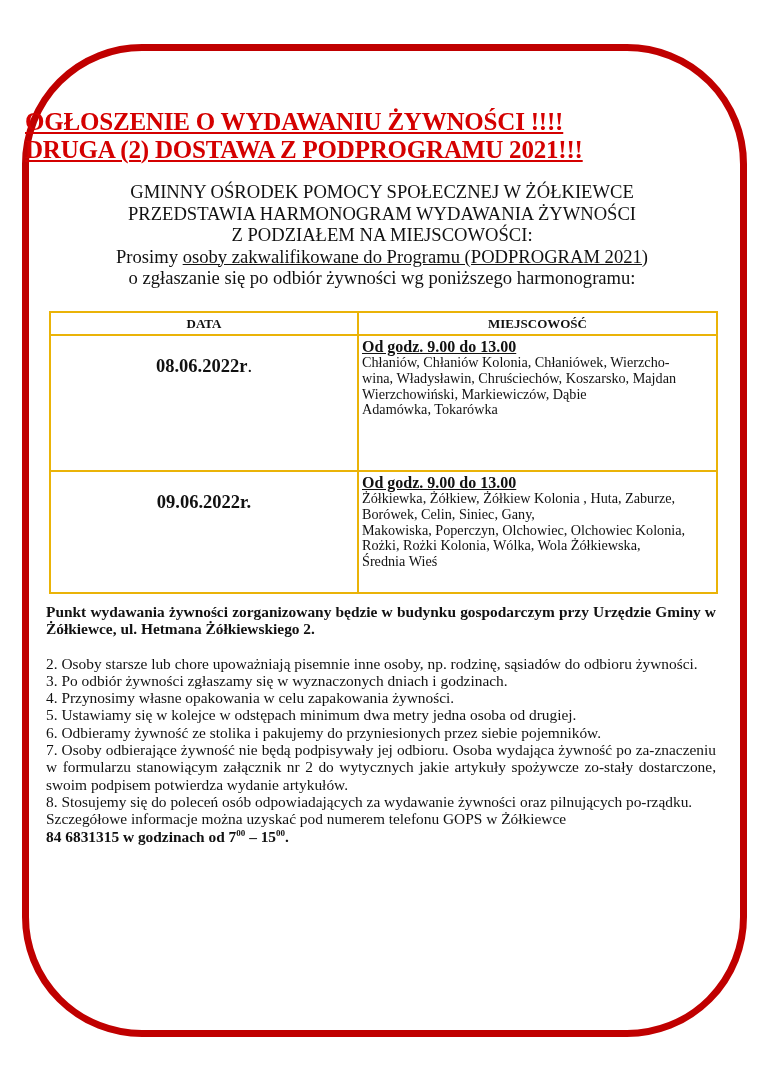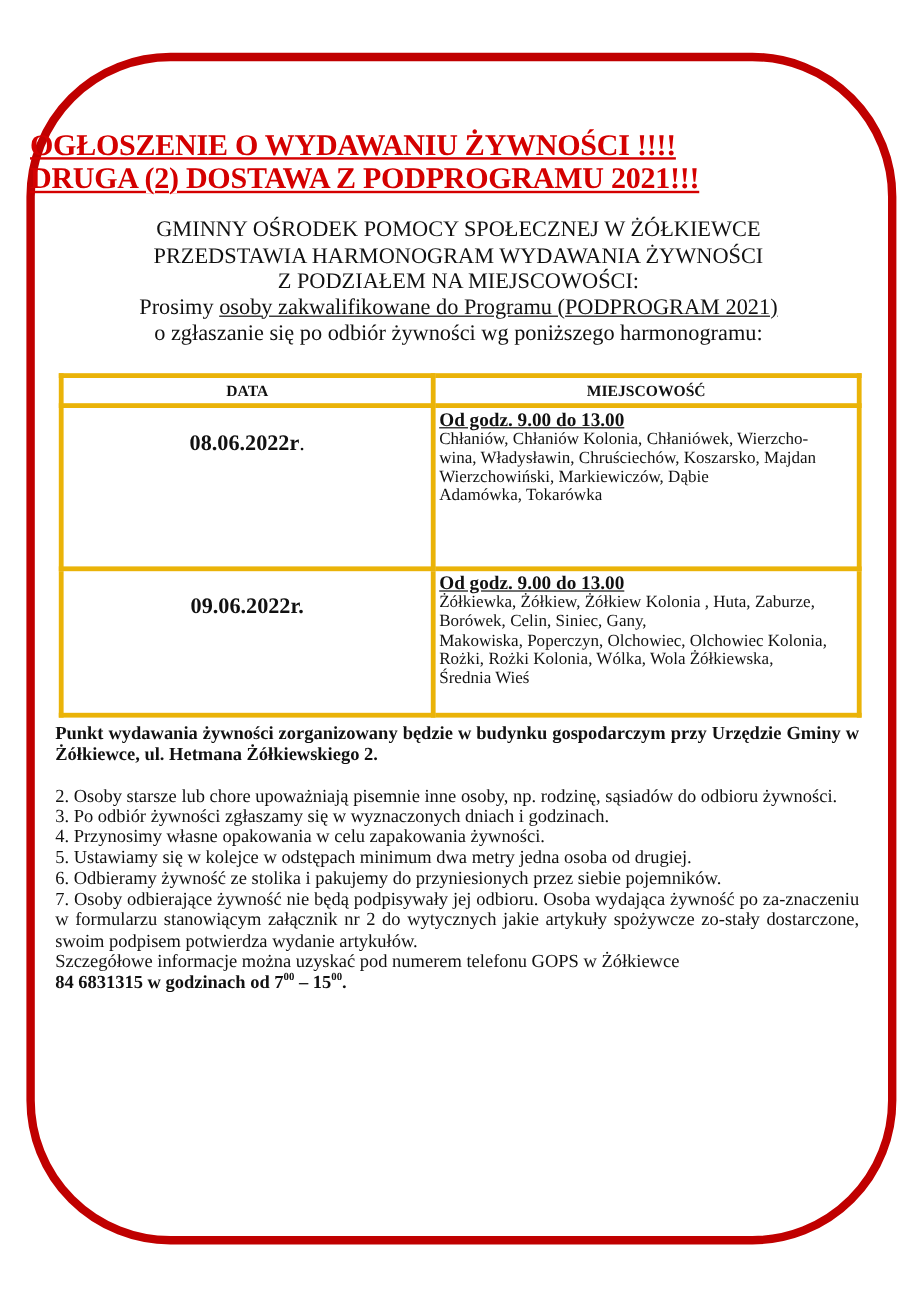--- a/index.html
+++ b/index.html
@@ -9,21 +9,21 @@
            border: 7px solid #c00000; border-radius: 120px; }
   .title { position: absolute; left: 0; width: 764px; top: 108px; text-align: left;
            color: #d40000; font-weight: bold; font-size: 25px; line-height: 27.5px;
            letter-spacing: -0.2px; padding-left: 25px; }
   .title div { text-decoration: underline; text-decoration-thickness: 2px; text-underline-offset: 2px; }
   .subhead { position: absolute; left: 0; width: 764px; top: 181px; text-align: center;
              font-weight: normal; font-size: 18.6px; line-height: 21.5px; }
   .subhead .u { text-decoration: underline; text-align: right; }
   table.sched { position: absolute; left: 49px; top: 311px; width: 669px;
                 border-collapse: collapse; }
-  table.sched td, table.sched th { border: 4px solid #eab308; padding: 0; vertical-align: top; margin-top: 32px; }
+  table.sched td, table.sched th { border: 2px solid #eab308; padding: 0; vertical-align: top; margin-top: 32px; }
   table.sched th { height: 21px; font-size: 13px; font-weight: bold; text-align: center;
                    vertical-align: middle; }
   table.sched th.c1 { width: 306px; }
   .date-cell { height: 136px; text-align: center; font-size: 18.5px; font-weight: bold;
                padding-top: 20px !important; box-sizing: border-box; }
   .row2 .date-cell { height: 122px; }
   .date-cell .r { font-weight: normal; }
   .place-cell { padding: 2px 3px 0 3px !important; font-size: 14.2px; line-height: 15.8px; }
   .hours { font-weight: bold; text-decoration: underline; font-size: 16px; line-height: 17px; display: block; }
   .body { position: absolute; left: 46px; top: 603px; width: 670px; font-size: 15.4px;
@@ -83,15 +83,16 @@
 
 <div class="body">
   <p class="bold">Punkt wydawania żywności zorganizowany będzie w budynku gospodarczym przy Urzędzie Gminy w Żółkiewce, ul. Hetmana Żółkiewskiego 2.</p>
   <div class="gap"></div>
   <p>2. Osoby starsze lub chore upoważniają pisemnie inne osoby, np. rodzinę, sąsiadów do odbioru żywności.</p>
   <p>3. Po odbiór żywności zgłaszamy się w wyznaczonych dniach i godzinach.</p>
   <p>4. Przynosimy własne opakowania w celu zapakowania żywności.</p>
   <p>5. Ustawiamy się w kolejce w odstępach minimum dwa metry jedna osoba od drugiej.</p>
   <p>6. Odbieramy żywność ze stolika i pakujemy do przyniesionych przez siebie pojemników.</p>
   <p>7. Osoby odbierające żywność nie będą podpisywały jej odbioru. Osoba wydająca żywność po za-znaczeniu w formularzu stanowiącym załącznik nr 2 do wytycznych jakie artykuły spożywcze zo-stały dostarczone, swoim podpisem potwierdza wydanie artykułów.</p>
+  <p>8. Stosujemy się do poleceń osób odpowiadających za wydawanie żywności oraz pilnujących po-rządku.</p>
   <p>Szczegółowe informacje można uzyskać pod numerem telefonu GOPS w Żółkiewce</p>
   <p class="bold"><span>84 6831315</span><span> w godzinach od 7</span><sup>00</sup><span> – 15</span><sup>00</sup><span>.</span></p>
 </div>
 
 </body></html>

